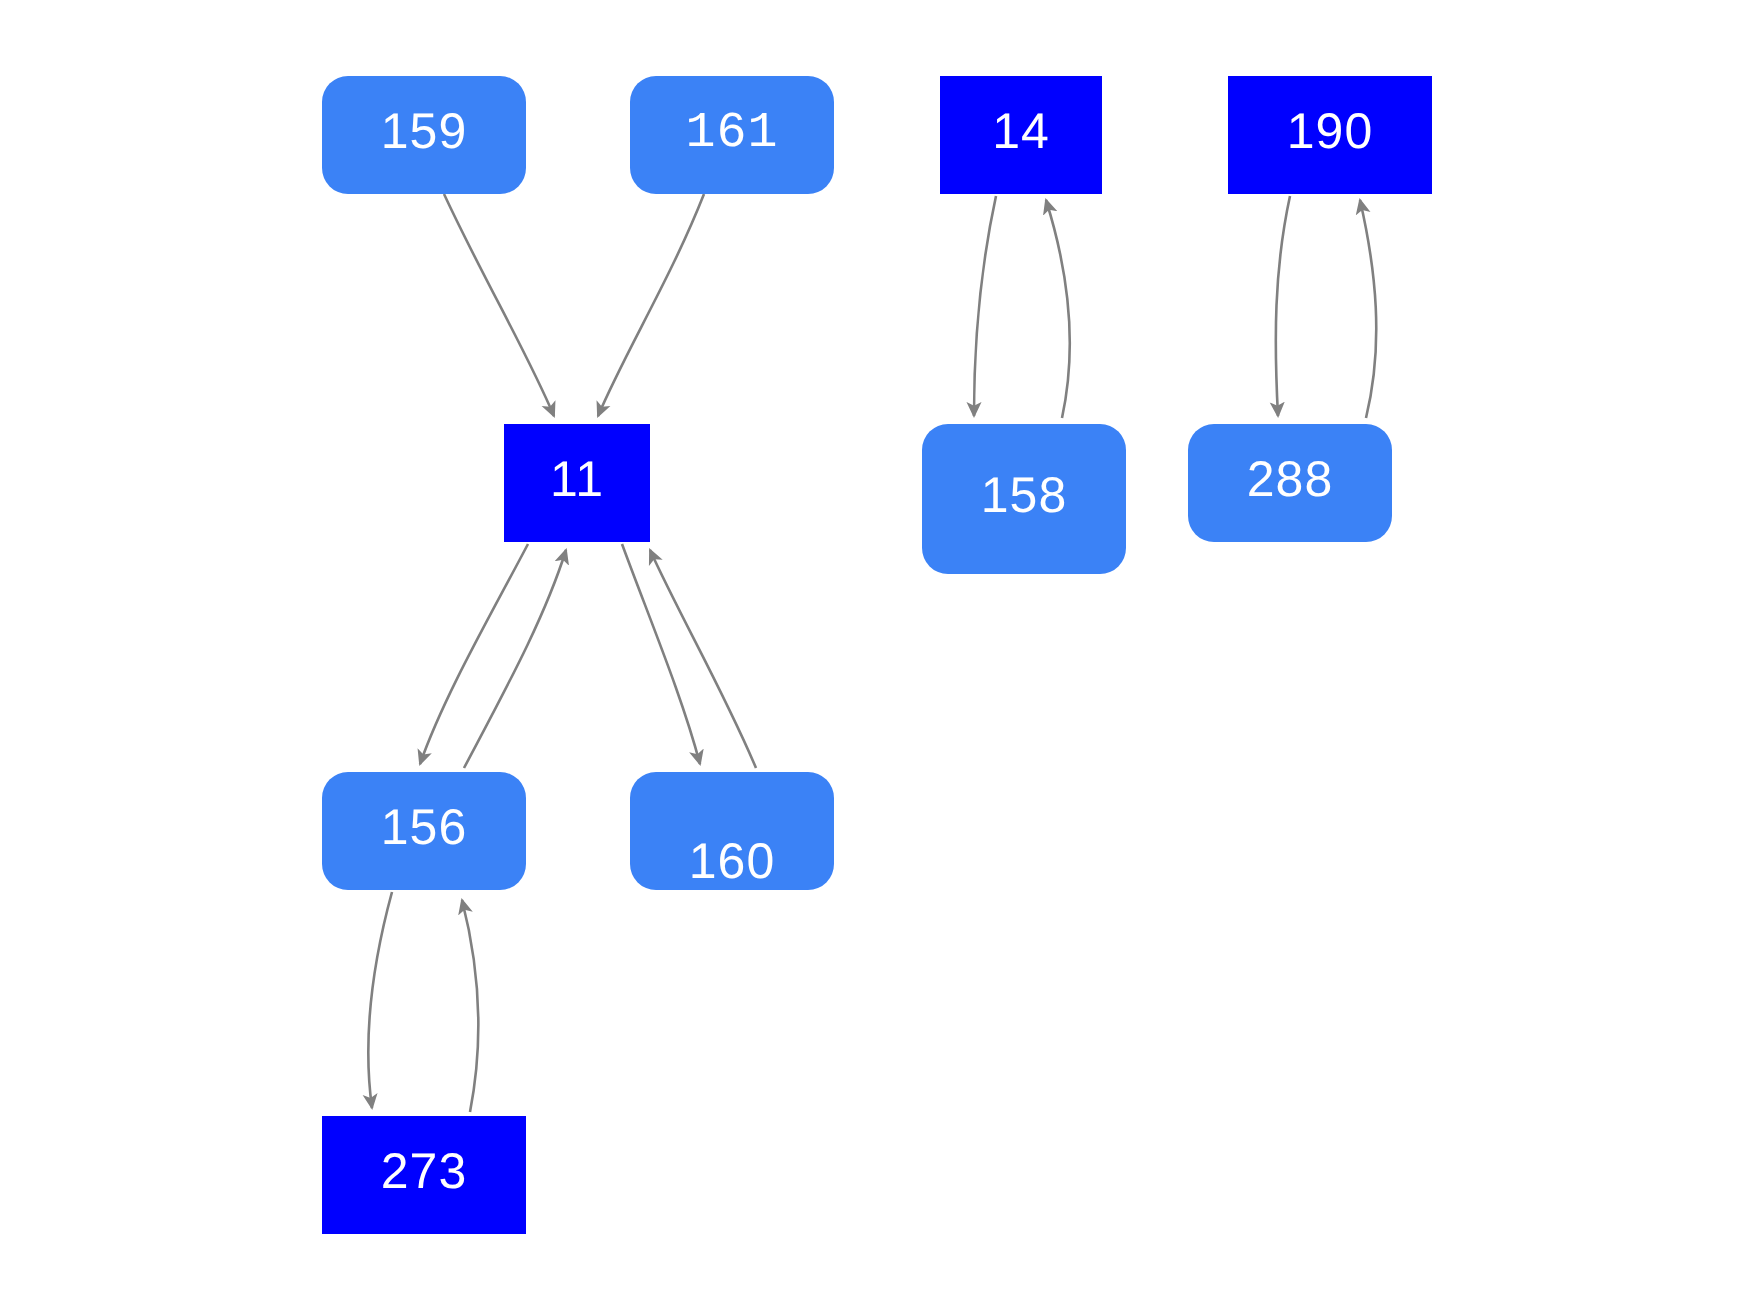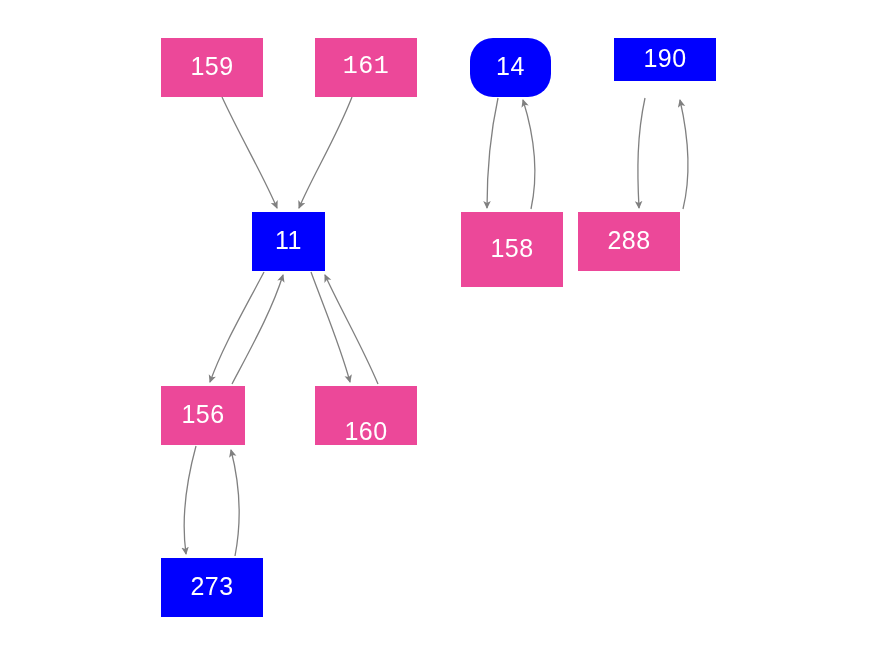--- a/index.html
+++ b/index.html
@@ -30,21 +30,21 @@
     display: flex;
     align-items: center;
     justify-content: center;
     color: #ffffff;
     font-family: "Liberation Sans", sans-serif;
     font-size: 25px;
     line-height: 1;
     letter-spacing: 0.5px;
     user-select: none;
   }
-  .node-red { background: #ec4899; }
+  .node-red { background: #3b82f6; border-radius: 13px; }
   .node-blue { background: #0000ff; }
   .node-label {
     display: block;
     transform: translateY(-1px);
   }
 </style>
 </head>
 <body>
 
 <div id="graph-canvas">
@@ -71,36 +71,36 @@
       </g>
   </svg>
 
   <div id="nodes-group">
       <div class="graph-node node-red" style="left: 161px; top: 38px; width: 102px; height: 59px;">
         <span class="node-label">159</span>
       </div>
       <div class="graph-node node-red" style="left: 315px; top: 38px; width: 102px; height: 59px; font-family: Liberation Mono, monospace;">
         <span class="node-label">161</span>
       </div>
-      <div class="graph-node node-blue" style="left: 470px; top: 38px; width: 81px; height: 59px; border-radius: 23px;">
+      <div class="graph-node node-blue" style="left: 470px; top: 38px; width: 81px; height: 59px;">
         <span class="node-label">14</span>
       </div>
-      <div class="graph-node node-blue" style="left: 614px; top: 38px; width: 102px; height: 43px;">
+      <div class="graph-node node-blue" style="left: 614px; top: 38px; width: 102px; height: 59px;">
         <span class="node-label">190</span>
       </div>
       <div class="graph-node node-blue" style="left: 252px; top: 212px; width: 73px; height: 59px; text-align: right;">
         <span class="node-label">11</span>
       </div>
       <div class="graph-node node-red" style="left: 461px; top: 212px; width: 102px; height: 75px;">
         <span class="node-label">158</span>
       </div>
-      <div class="graph-node node-red" style="left: 578px; top: 212px; width: 102px; height: 59px;">
+      <div class="graph-node node-red" style="left: 594px; top: 212px; width: 102px; height: 59px;">
         <span class="node-label">288</span>
       </div>
-      <div class="graph-node node-red" style="left: 161px; top: 386px; width: 84px; height: 59px;">
+      <div class="graph-node node-red" style="left: 161px; top: 386px; width: 102px; height: 59px;">
         <span class="node-label">156</span>
       </div>
       <div class="graph-node node-red" style="left: 315px; top: 386px; width: 102px; height: 59px; align-items: flex-end;">
         <span class="node-label">160</span>
       </div>
       <div class="graph-node node-blue" style="left: 161px; top: 558px; width: 102px; height: 59px;">
         <span class="node-label">273</span>
       </div>
     </div>
 

